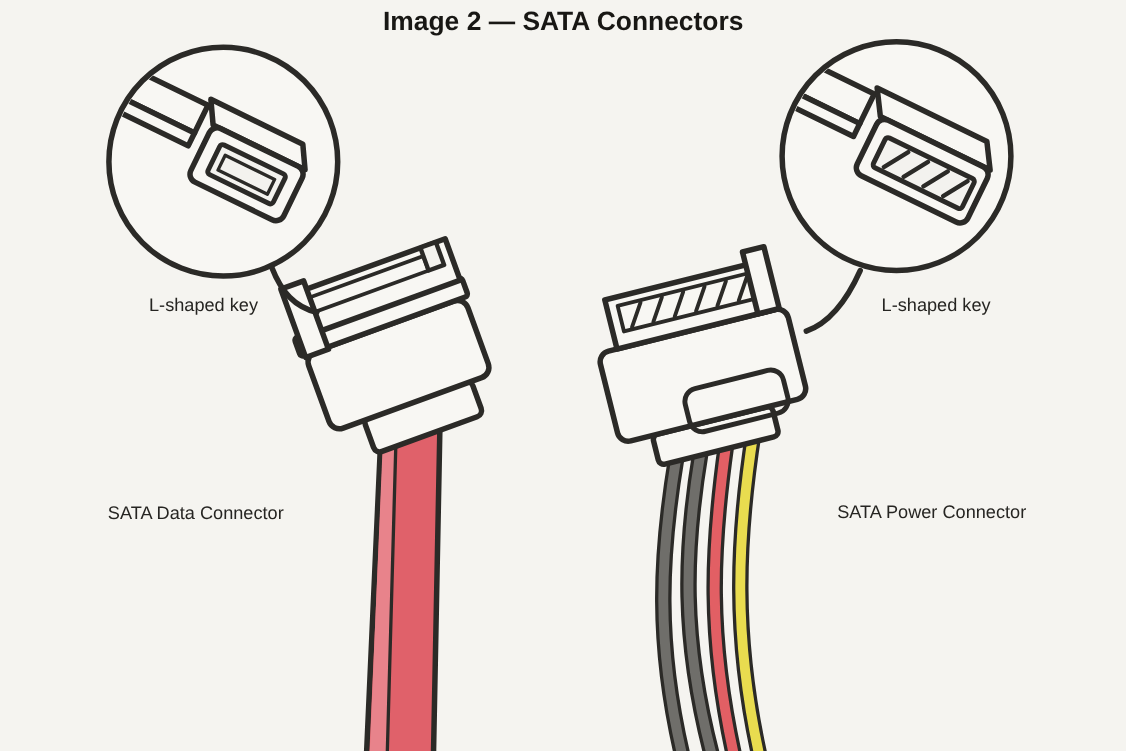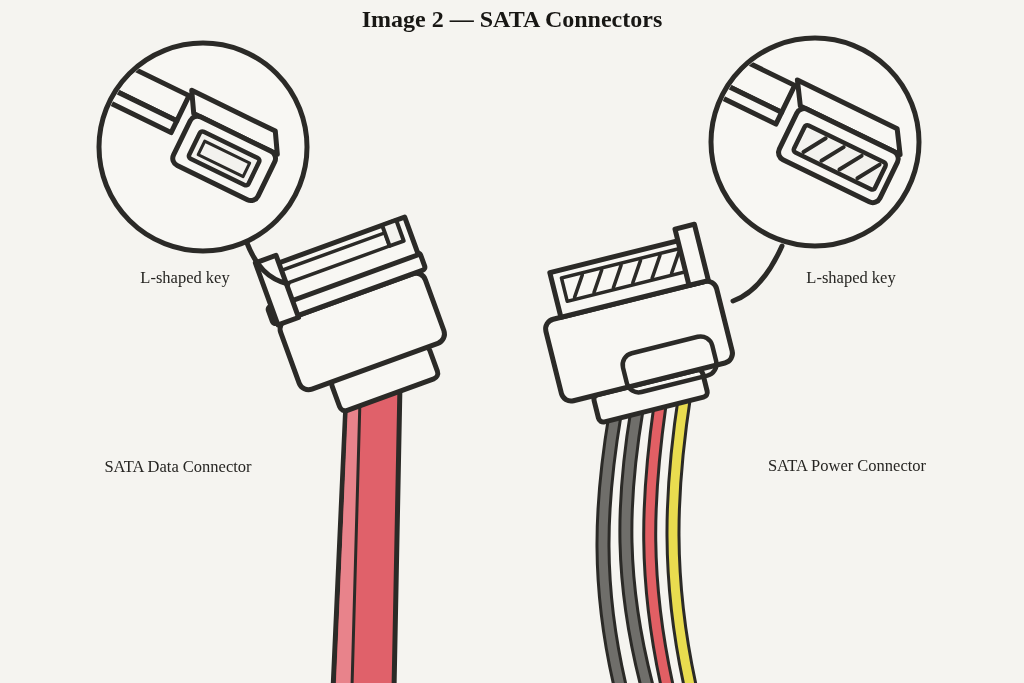--- a/index.html
+++ b/index.html
@@ -1,18 +1,18 @@
 <!DOCTYPE html>
 <html><head>
 <meta charset="utf-8">
 <style>
   html,body{margin:0;padding:0;background:#e9e8e4;}
   .stage{
     position:relative;width:1024px;height:683px;overflow:hidden;
-    font-family:Liberation Serif, serif;
+    font-family:Liberation Sans, sans-serif;
   }
   svg{position:absolute;inset:0;display:block;}
   .ink-line{fill:none;stroke:#2b2a27;}
   .paper{fill:#f8f7f3;stroke:#2b2a27;}
   .hole{fill:#f3f2ee;stroke:#2b2a27;}
   .wire-out{fill:none;stroke:#2b2a27;stroke-width:15;stroke-linecap:butt;}
   .wire-in{fill:none;stroke-width:9;stroke-linecap:butt;}
   .lbl{fill:#262522;font-size:16.5px;}
   .ttl{fill:#181714;font-size:24px;font-weight:bold;}
 </style>

